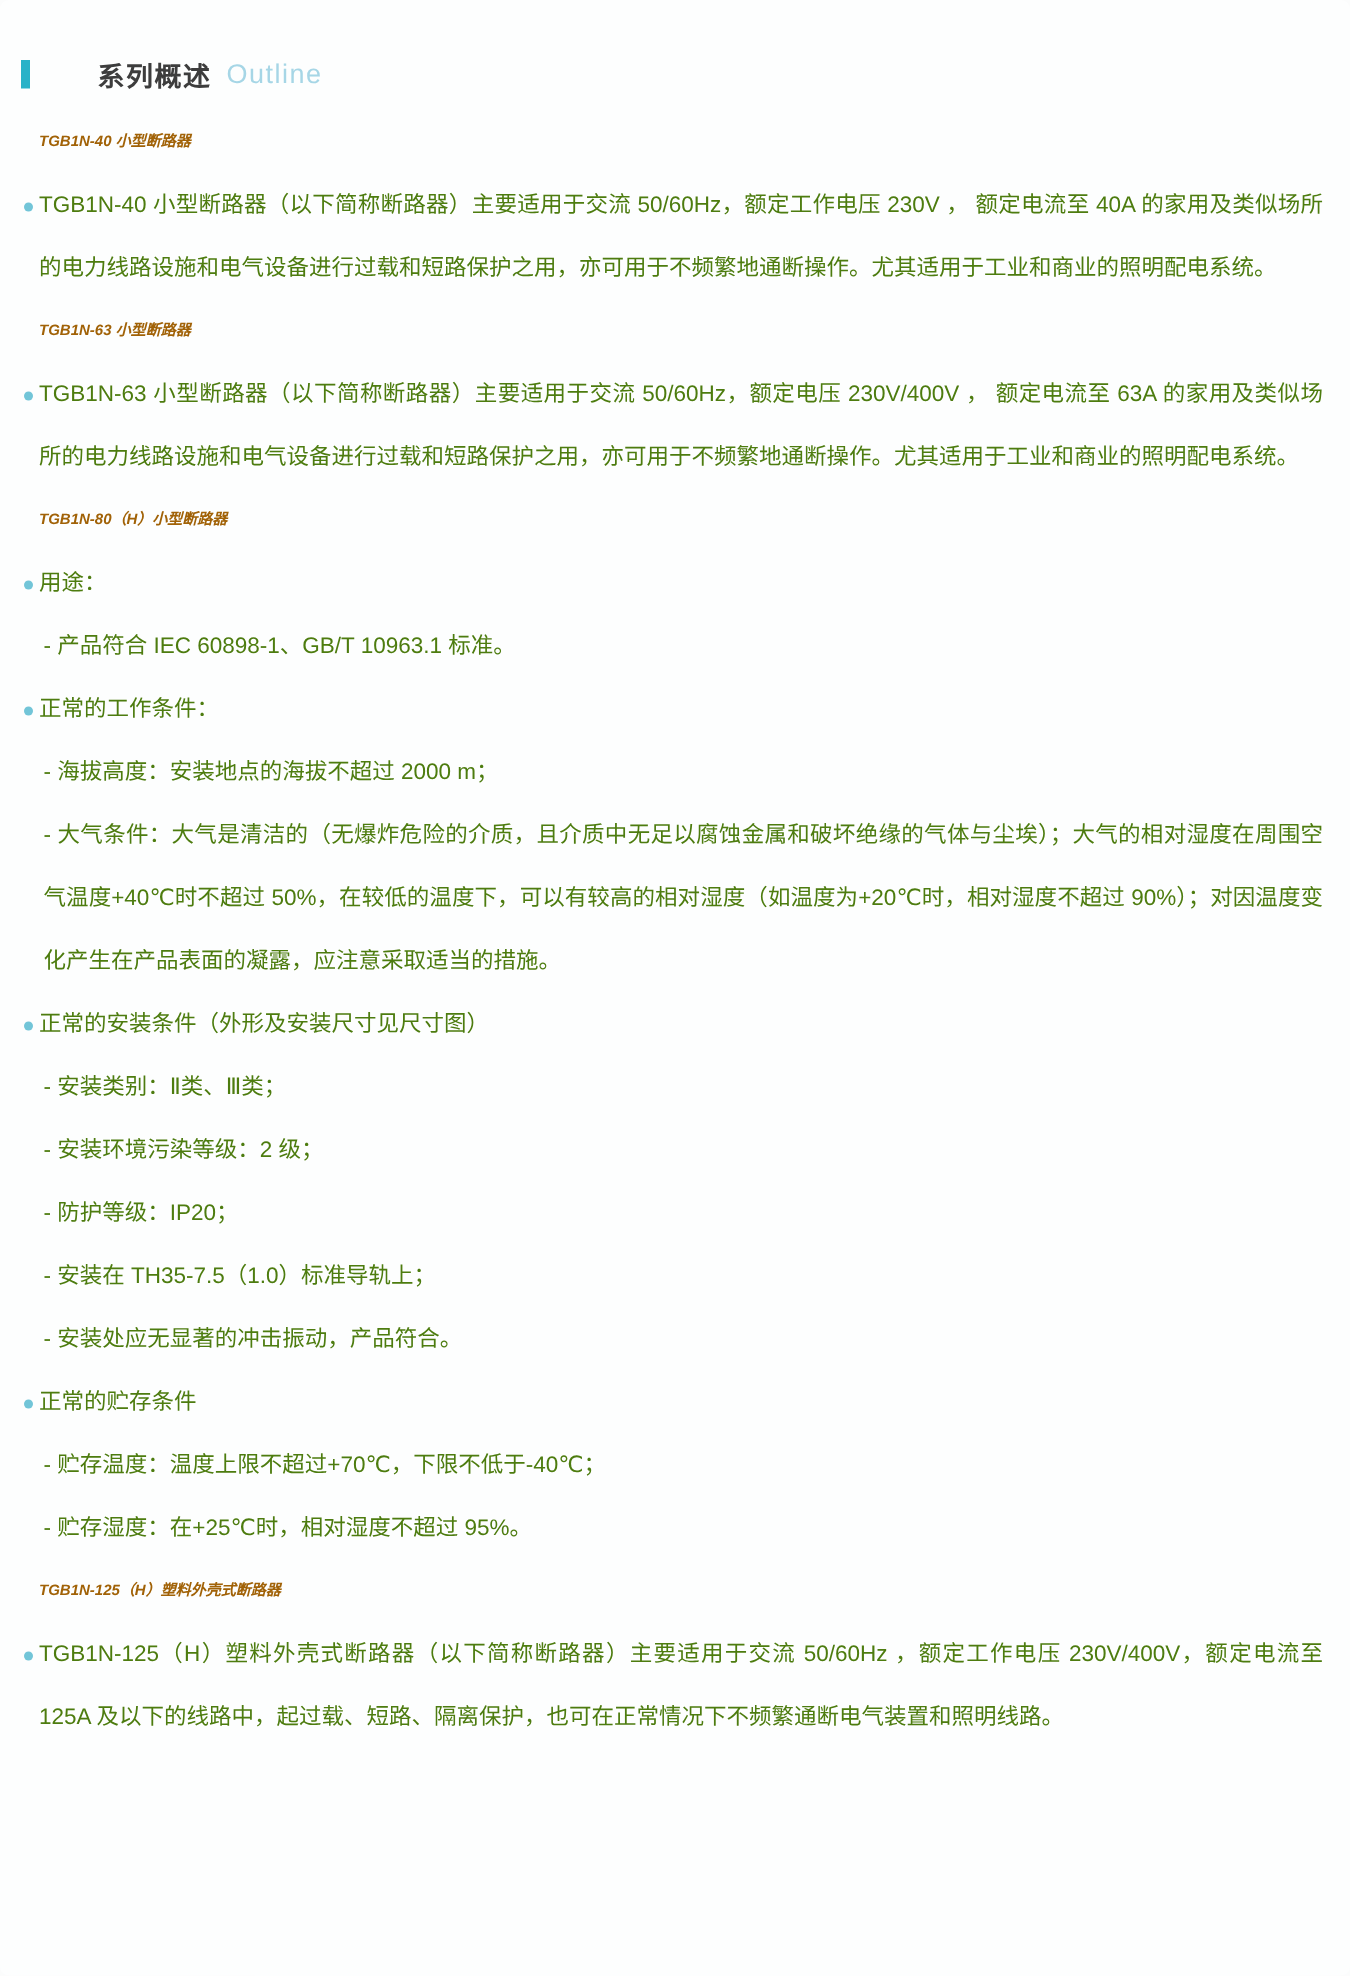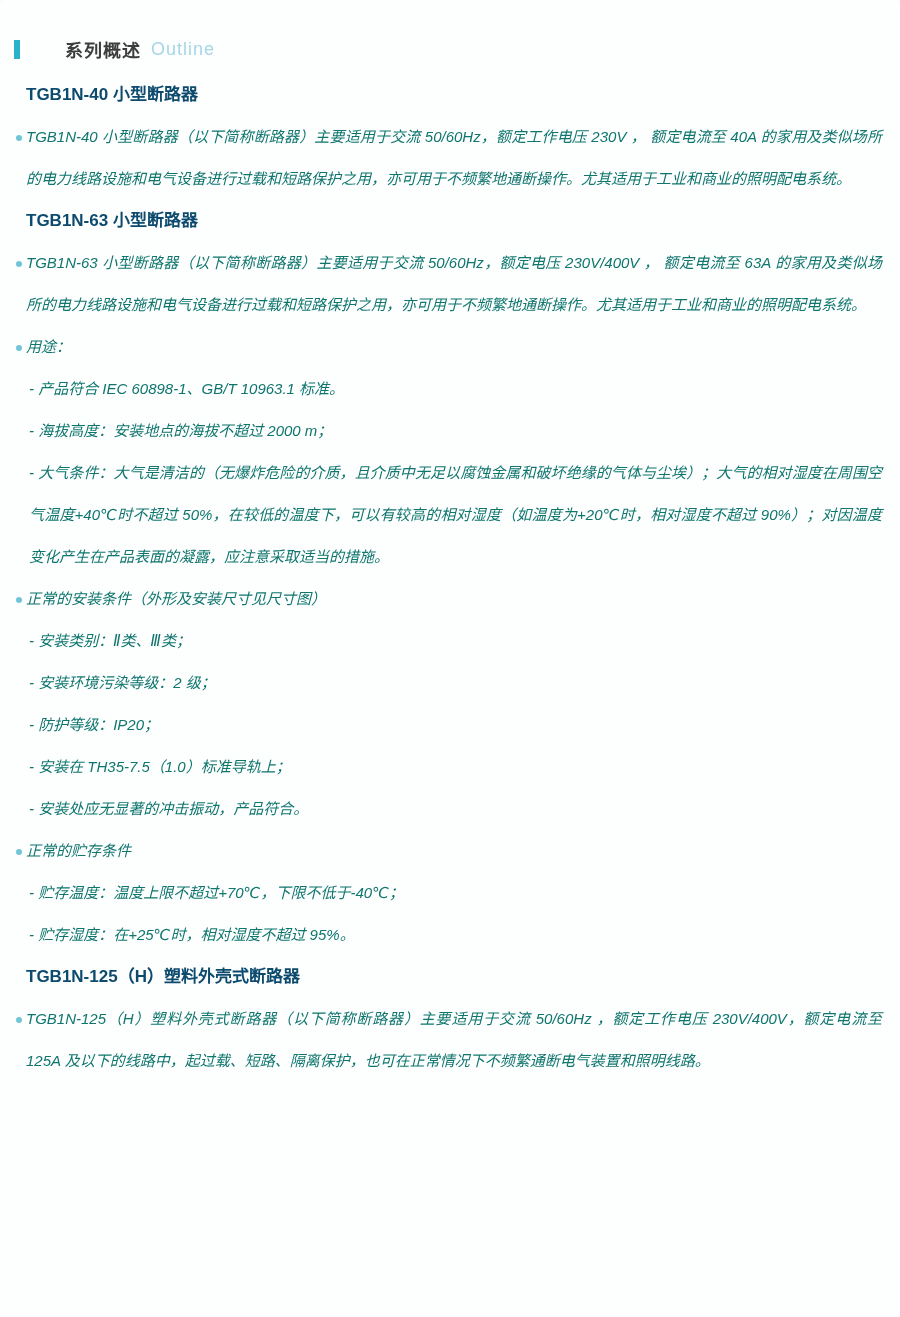--- a/index.html
+++ b/index.html
@@ -40,32 +40,32 @@
   .title-en {
     font-size: 18px;
     color: #a6d6e6;
     margin-left: 10px;
     letter-spacing: 1px;
     font-weight: normal;
   }
   
   .content { color: #5a5a5a; font-size: 15px; }
   .section-heading {
-    font-size: 17px;
+    font-size: 10px;
     font-weight: bold;
-    color: #0c4a6e;
+    color: #a16207;
     line-height: 42px;
     text-align: left;
+    font-style: italic;
   }
   .item {
     position: relative;
     line-height: 42px;
     text-align: justify;
-    color: #0f766e;
-    font-style: italic;
+    color: #4d7c0f;
   }
   .item.bullet { padding-left: 0; }
   .item .dot {
     position: absolute;
     left: -10px;
     top: 19px;
     width: 6px;
     height: 6px;
     border-radius: 50%;
     background: #72c5d8;
@@ -79,22 +79,24 @@
   <header class="page-header">
     <span class="accent-bar"></span>
     <h1 class="title-cn">系列概述</h1>
     <span class="title-en">Outline</span>
   </header>
   <main class="content" id="sections-root">
       <h2 class="section-heading">TGB1N-40 小型断路器</h2>
       <div class="item bullet"><span class="dot"></span><span>TGB1N-40 小型断路器（以下简称断路器）主要适用于交流 50/60Hz，额定工作电压 230V ， 额定电流至 40A 的家用及类似场所的电力线路设施和电气设备进行过载和短路保护之用，亦可用于不频繁地通断操作。尤其适用于工业和商业的照明配电系统。</span></div>
       <h2 class="section-heading">TGB1N-63 小型断路器</h2>
       <div class="item bullet"><span class="dot"></span><span>TGB1N-63 小型断路器（以下简称断路器）主要适用于交流 50/60Hz，额定电压 230V/400V ， 额定电流至 63A 的家用及类似场所的电力线路设施和电气设备进行过载和短路保护之用，亦可用于不频繁地通断操作。尤其适用于工业和商业的照明配电系统。</span></div>
+      <h2 class="section-heading">TGB1N-80（H）小型断路器</h2>
       <div class="item bullet"><span class="dot"></span><span>用途：</span></div>
       <div class="item dash"><span>- 产品符合 IEC 60898-1、GB/T 10963.1 标准。</span></div>
+      <div class="item bullet"><span class="dot"></span><span>正常的工作条件：</span></div>
       <div class="item dash"><span>- 海拔高度：安装地点的海拔不超过 2000 m；</span></div>
       <div class="item dash"><span>- 大气条件：大气是清洁的（无爆炸危险的介质，且介质中无足以腐蚀金属和破坏绝缘的气体与尘埃）；大气的相对湿度在周围空气温度+40℃时不超过 50%，在较低的温度下，可以有较高的相对湿度（如温度为+20℃时，相对湿度不超过 90%）；对因温度变化产生在产品表面的凝露，应注意采取适当的措施。</span></div>
       <div class="item bullet"><span class="dot"></span><span>正常的安装条件（外形及安装尺寸见尺寸图）</span></div>
       <div class="item dash"><span>- 安装类别：Ⅱ类、Ⅲ类；</span></div>
       <div class="item dash"><span>- 安装环境污染等级：2 级；</span></div>
       <div class="item dash"><span>- 防护等级：IP20；</span></div>
       <div class="item dash"><span>- 安装在 TH35-7.5（1.0）标准导轨上；</span></div>
       <div class="item dash"><span>- 安装处应无显著的冲击振动，产品符合。</span></div>
       <div class="item bullet"><span class="dot"></span><span>正常的贮存条件</span></div>
       <div class="item dash"><span>- 贮存温度：温度上限不超过+70℃，下限不低于-40℃；</span></div>

